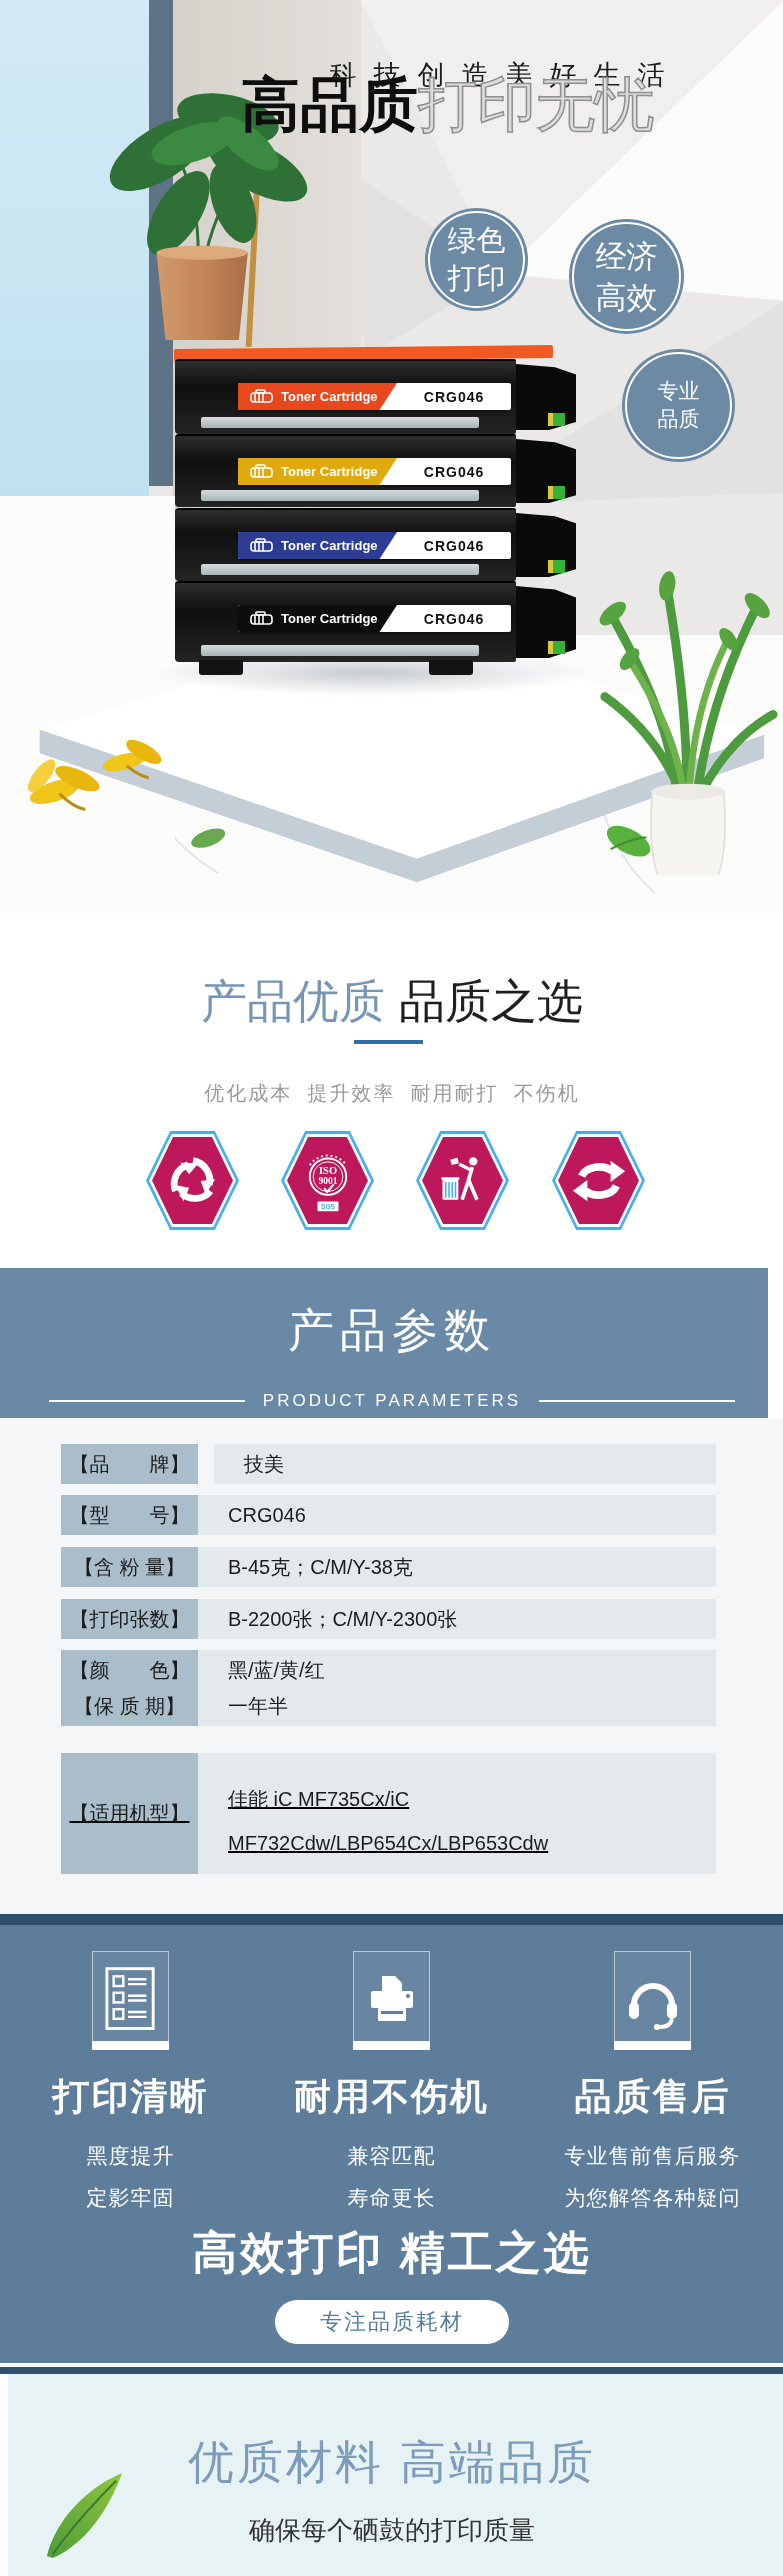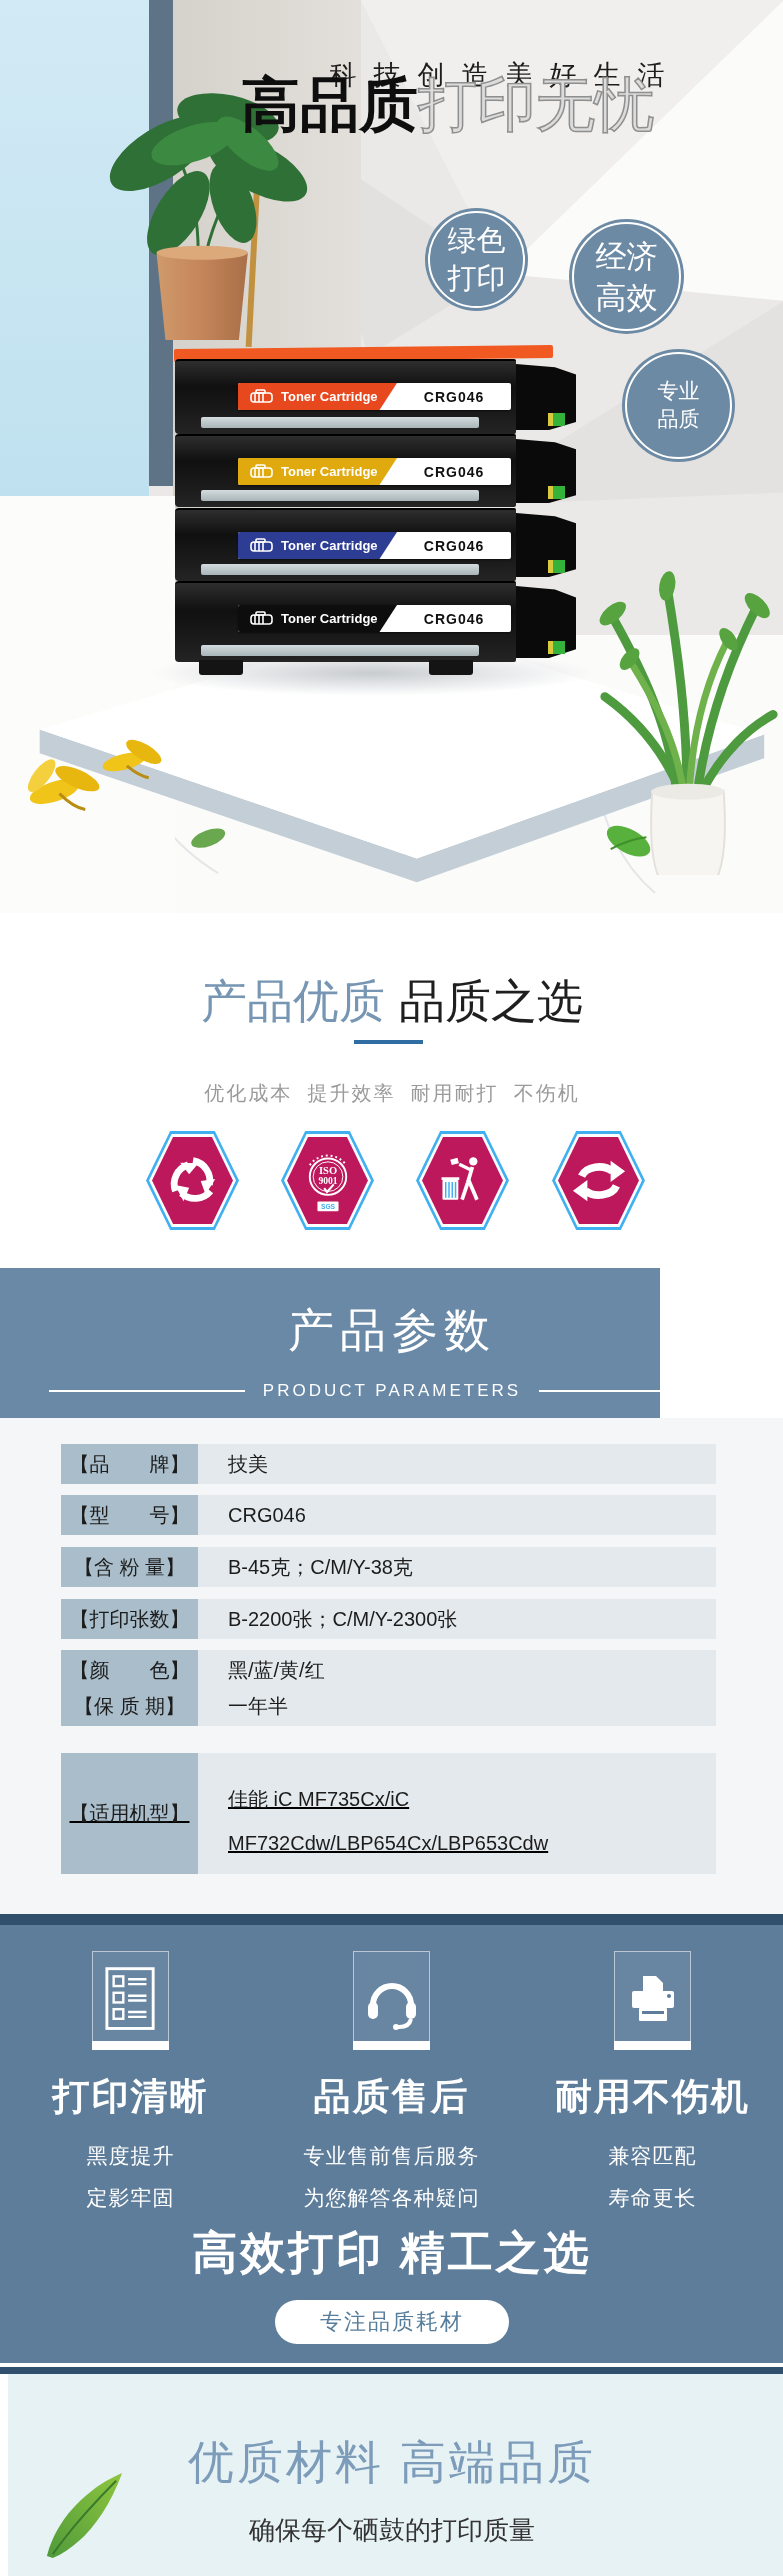--- a/index.html
+++ b/index.html
@@ -73,24 +73,24 @@
      color:#9b9b9b;white-space:pre-wrap;letter-spacing:2px;}
   .hex{position:absolute;top:218px;width:93px;height:99px;}
   .hex .h-a,.hex .h-b,.hex .h-c{position:absolute;
      clip-path:polygon(26% 0%,74% 0%,100% 50%,74% 100%,26% 100%,0% 50%);}
   .hex .h-a{inset:0;background:#41b0f0;}
   .hex .h-b{inset:3px;background:#ffffff;}
   .hex .h-c{inset:6px;background:#be185d;display:flex;align-items:center;justify-content:center;}
   .hex.hx1{left:146px;} .hex.hx2{left:281px;} .hex.hx3{left:416px;} .hex.hx4{left:552px;}
 
   
-  .params-header{position:absolute;left:0;top:1268px;width:660px;height:151px;background:#6a89a7;}
+  .params-header{position:absolute;left:0;top:1268px;width:768px;height:151px;background:#6a89a7;}
   .ph-title{position:absolute;left:0;top:32px;width:784px;text-align:center;color:#fff;
      font-size:46px;letter-spacing:6px;}
-  .ph-sub{position:absolute;left:0;top:113px;width:784px;display:flex;align-items:center;
+  .ph-sub{position:absolute;left:0;top:123px;width:784px;display:flex;align-items:center;
      justify-content:center;color:#fff;}
   .ph-line{width:196px;height:2px;background:#fff;}
   .ph-sub-text{margin:0 18px;font-size:17px;letter-spacing:3px;white-space:nowrap;}
   .params-body{position:absolute;left:0;top:1418px;width:784px;height:496px;background:#f5f6f7;}
   .p-row{position:absolute;left:61px;width:655px;height:40px;display:flex;font-size:20px;}
   .p-label{width:137px;background:#a9bdca;color:#1c1c1c;display:flex;align-items:center;
      justify-content:center;white-space:pre;}
   .p-value{flex:1;background:#e3e9ed;color:#1c1c1c;display:flex;align-items:center;
      padding-left:30px;}
   .p-row.tall{height:121px;}
@@ -413,21 +413,21 @@
   <section class="params-header">
     <div class="ph-title">产品参数</div>
     <div class="ph-sub">
       <div class="ph-line"></div>
       <div class="ph-sub-text">PRODUCT PARAMETERS</div>
       <div class="ph-line"></div>
     </div>
   </section>
 
   <section class="params-body">
-    <div class="p-row" style="top:26px;">
+    <div class="p-row" style="top:26px;gap:16px;">
       <div class="p-label">【品　　牌】</div>
       <div class="p-value">技美</div>
     </div>
     <div class="p-row" style="top:77px;">
       <div class="p-label">【型　　号】</div>
       <div class="p-value">CRG046</div>
     </div>
     <div class="p-row" style="top:129px;">
       <div class="p-label">【含 粉 量】</div>
       <div class="p-value">B-45克；C/M/Y-38克</div>
@@ -466,47 +466,47 @@
                 <path d="M25 47 H44 M25 52 H44"></path>
             </g>
           </svg>
         </div>
         <div class="f-title">打印清晰</div>
         <div class="f-line first">黑度提升</div>
         <div class="f-line">定影牢固</div>
       </div>
       <div class="f-col">
         <div class="fbox">
+          <svg width="56" height="56" viewBox="0 0 56 56">
+            <g fill="#fff">
+              <path d="M18 3 h13 l7 7 v8 h-20 z"></path>
+              <rect x="7" y="18" width="42" height="17" rx="2"></rect>
+              <rect x="14" y="35" width="28" height="13" rx="1"></rect>
+            </g>
+            <rect x="17" y="38" width="22" height="3" fill="#5d7d9a"></rect>
+            <circle cx="44" cy="23" r="2" fill="#5d7d9a"></circle>
+          </svg>
+        </div>
+        <div class="f-title">耐用不伤机</div>
+        <div class="f-line first">兼容匹配</div>
+        <div class="f-line">寿命更长</div>
+      </div>
+      <div class="f-col">
+        <div class="fbox">
           <svg width="56" height="58" viewBox="0 0 56 58">
             <path d="M9 33 A19 19 0 0 1 47 33" stroke="#fff" stroke-width="6" fill="none"></path>
             <rect x="4" y="30" width="10" height="17" rx="5" fill="#fff"></rect>
             <rect x="42" y="30" width="10" height="17" rx="5" fill="#fff"></rect>
             <path d="M47 47 Q45 56 33 55" stroke="#fff" stroke-width="4" fill="none"></path>
             <circle cx="32" cy="55" r="3" fill="#fff"></circle>
           </svg>
         </div>
         <div class="f-title">品质售后</div>
         <div class="f-line first">专业售前售后服务</div>
         <div class="f-line">为您解答各种疑问</div>
-      </div>
-      <div class="f-col">
-        <div class="fbox">
-          <svg width="56" height="56" viewBox="0 0 56 56">
-            <g fill="#fff">
-              <path d="M18 3 h13 l7 7 v8 h-20 z"></path>
-              <rect x="7" y="18" width="42" height="17" rx="2"></rect>
-              <rect x="14" y="35" width="28" height="13" rx="1"></rect>
-            </g>
-            <rect x="17" y="38" width="22" height="3" fill="#5d7d9a"></rect>
-            <circle cx="44" cy="23" r="2" fill="#5d7d9a"></circle>
-          </svg>
-        </div>
-        <div class="f-title">耐用不伤机</div>
-        <div class="f-line first">兼容匹配</div>
-        <div class="f-line">寿命更长</div>
       </div>
     </div>
     <div class="f-banner">高效打印 精工之选</div>
     <div class="f-pill-wrap">
       <span class="f-pill">专注品质耗材</span>
     </div>
   </section>
 
   <div class="white-line"></div>
   <div class="navy2"></div>

